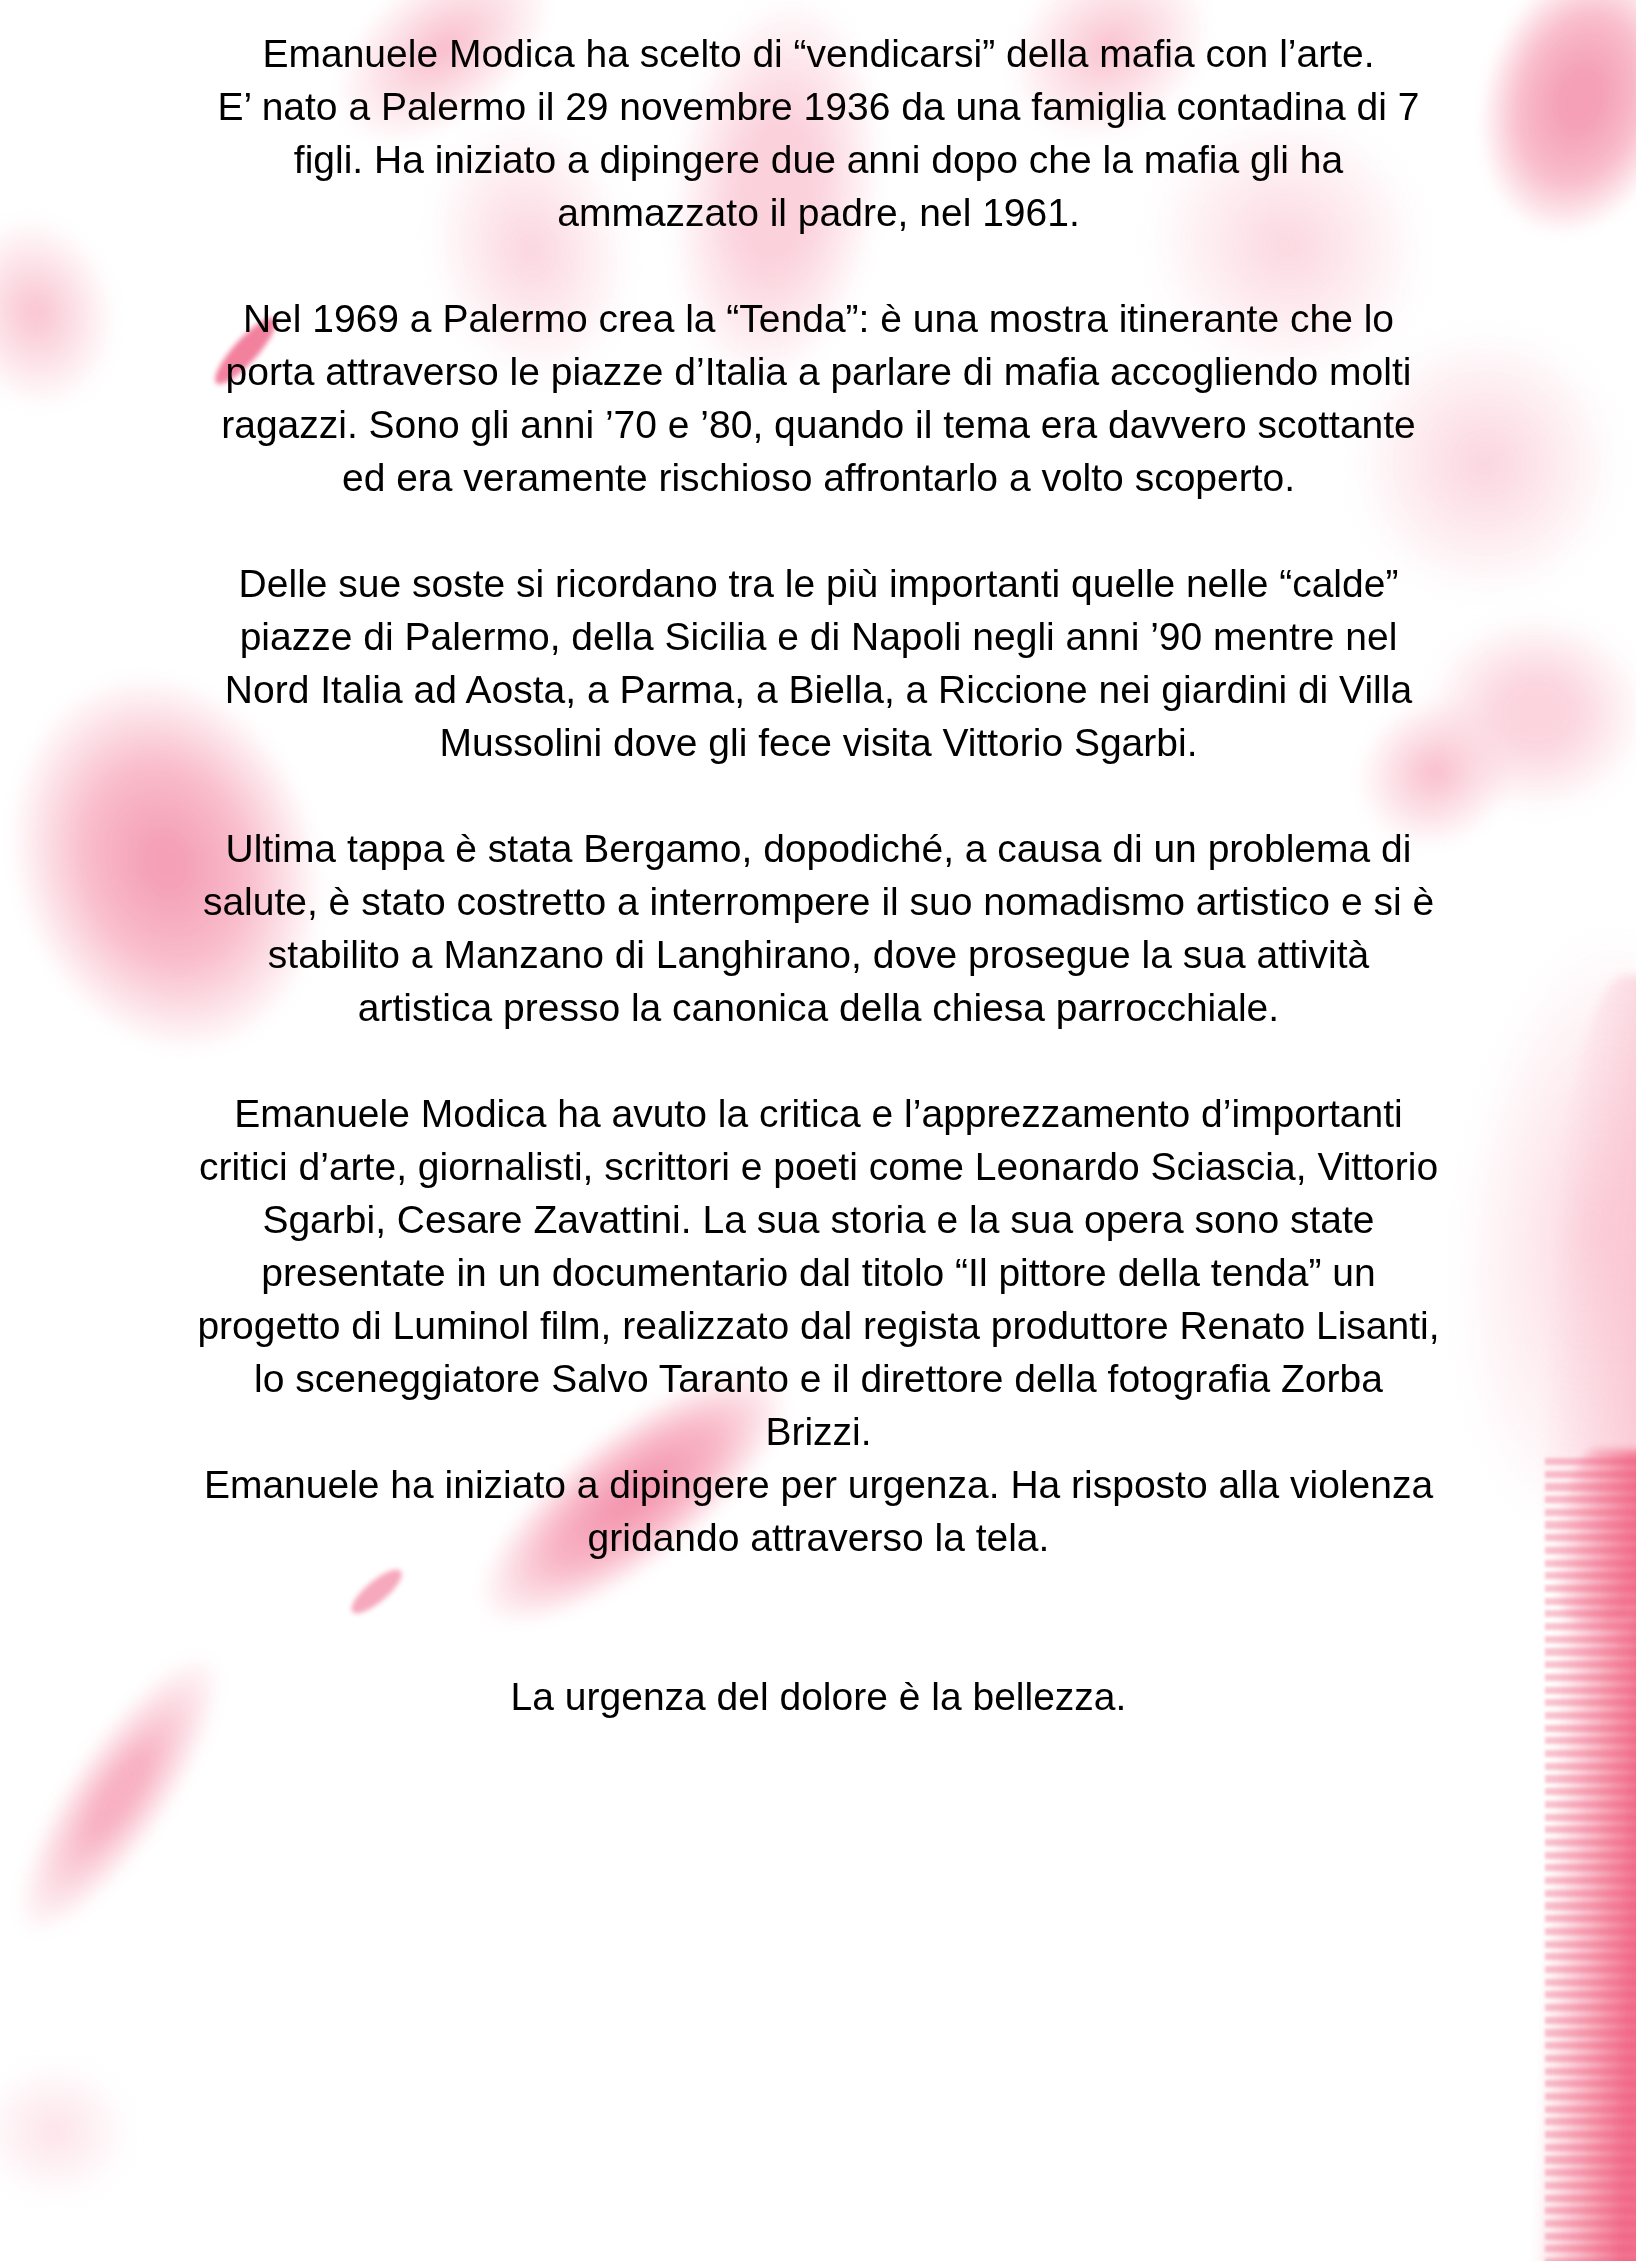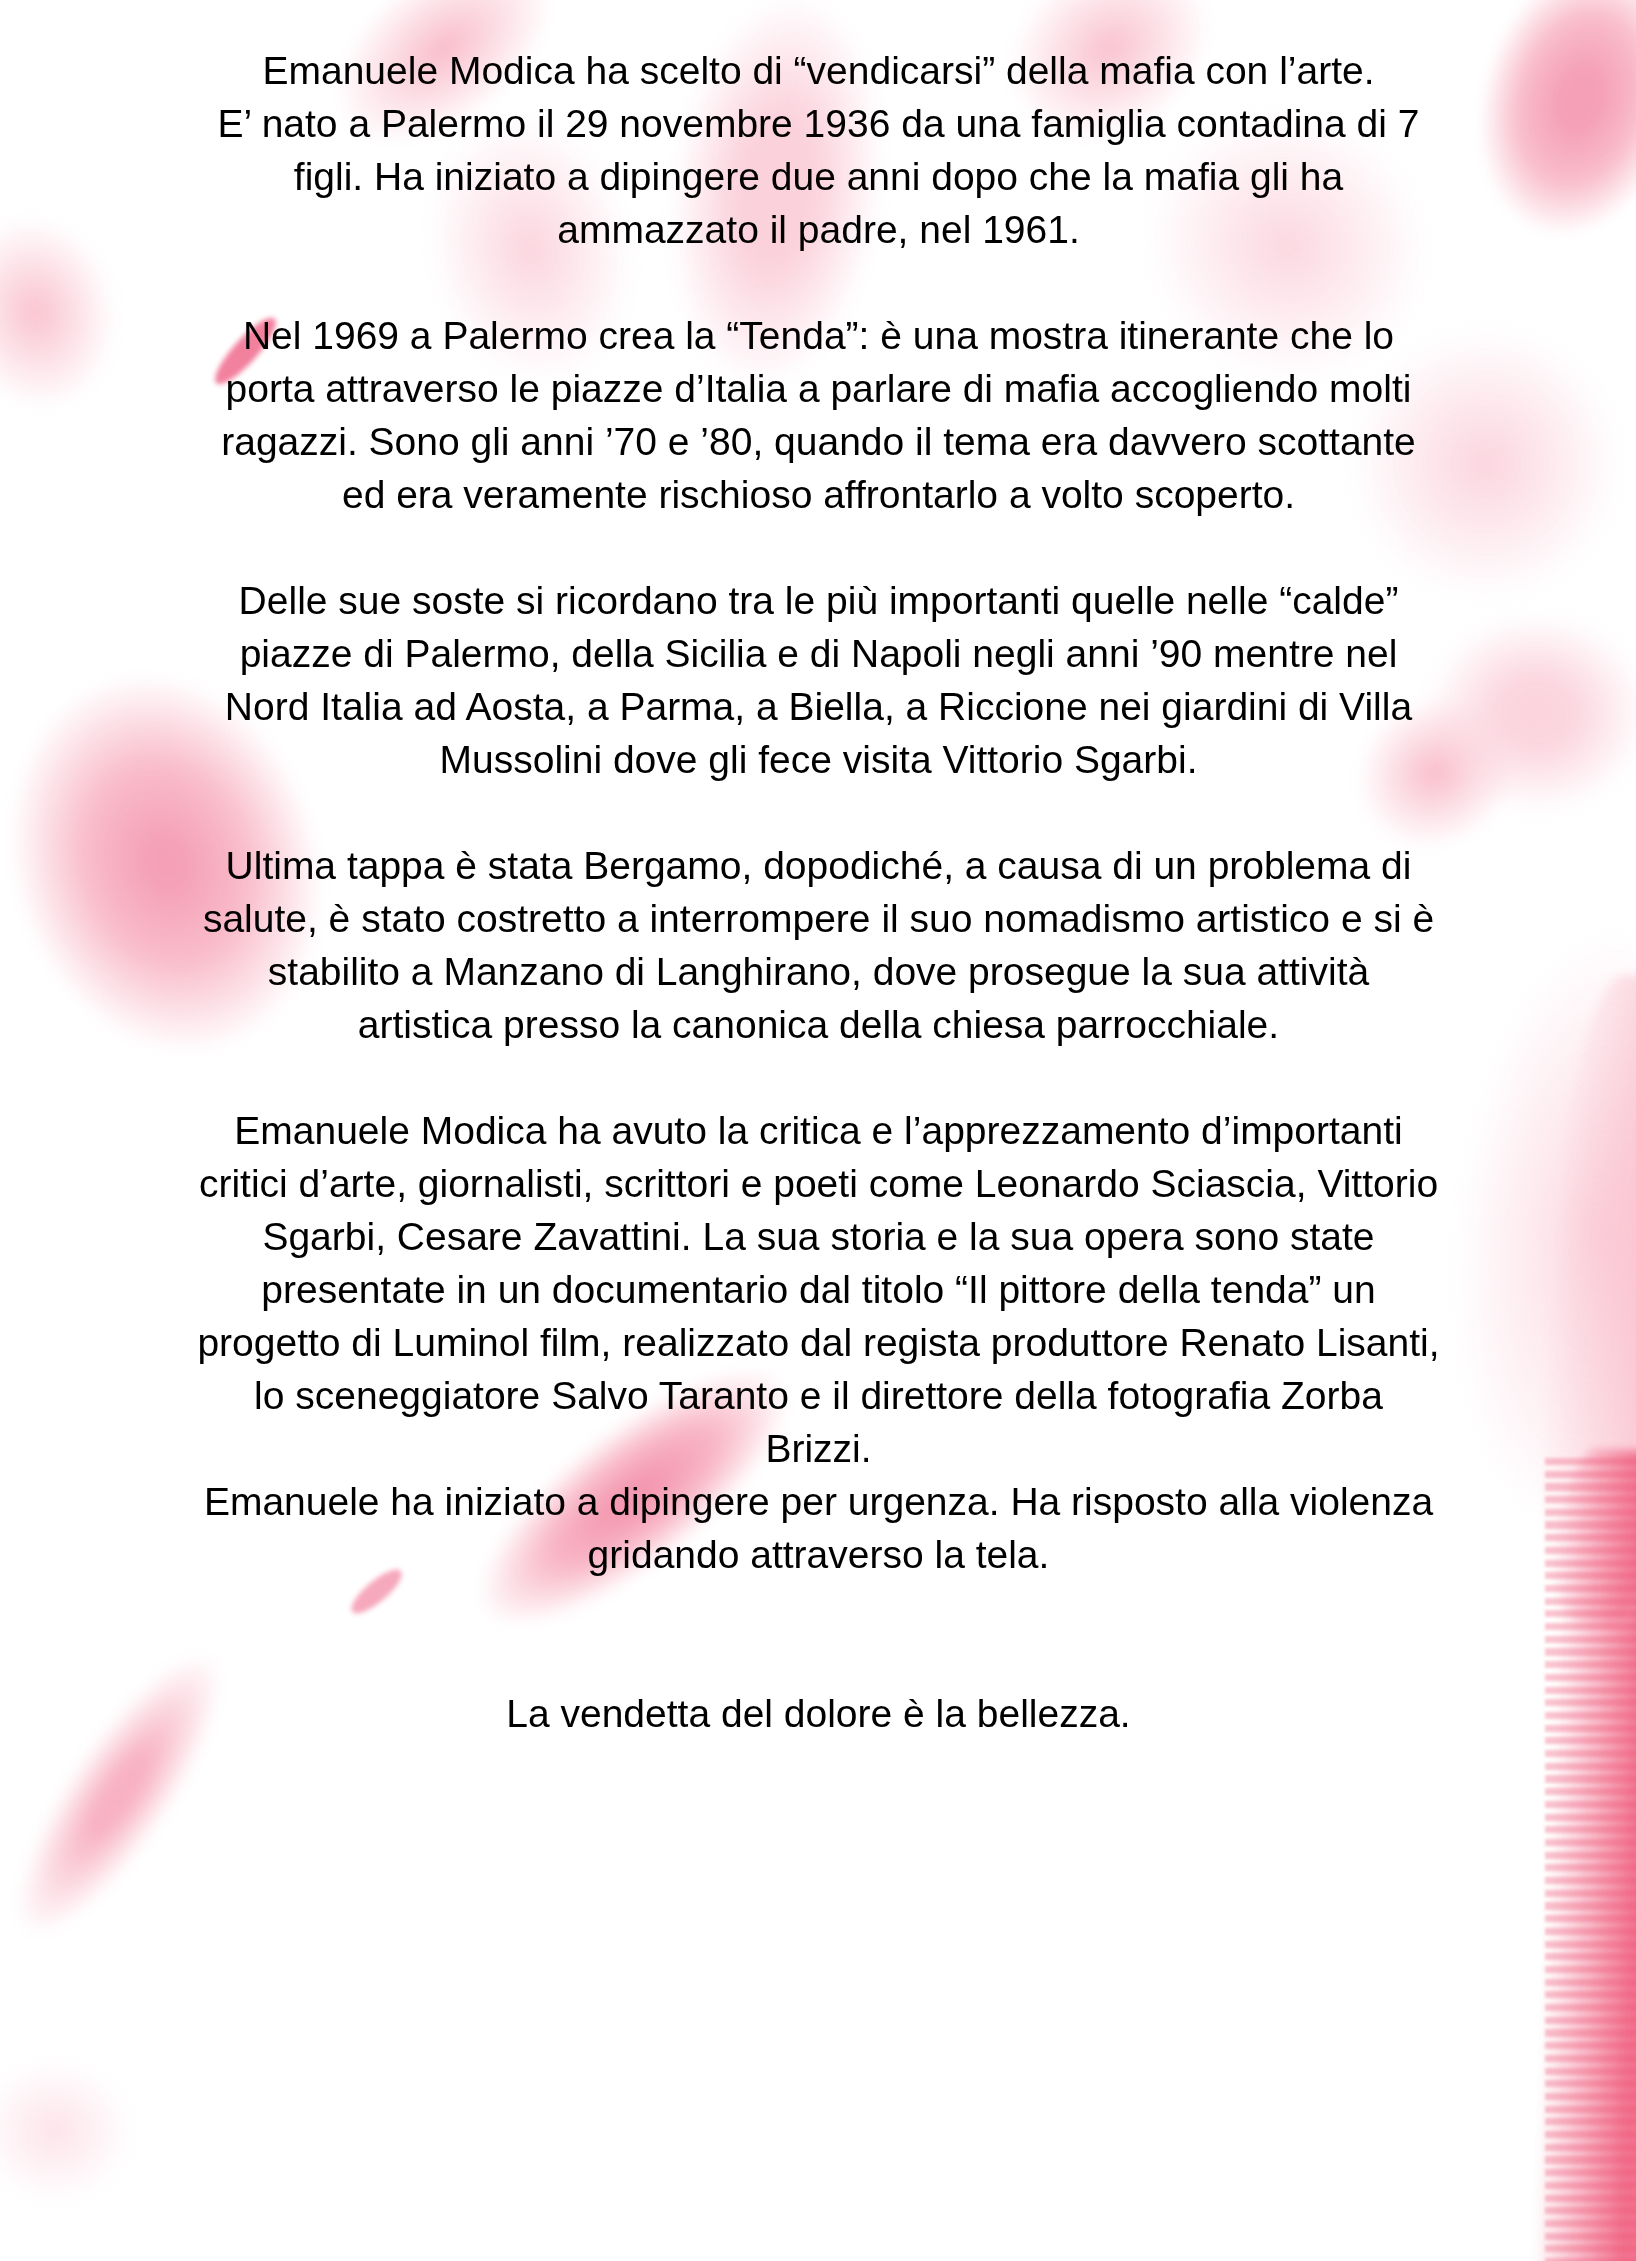--- a/index.html
+++ b/index.html
@@ -89,21 +89,21 @@
     font-weight: bold;
     color: var(--title-pink, #f82a5c);
     white-space: nowrap;
   }
   .para {
     margin: 53px 0 0 0;
     font-size: 39px;
     line-height: 53px;
     white-space: pre-line;
   }
-  .para.first { margin-top: 44px; }
+  .para.first { margin-top: 27px; }
   .para.closing { margin-top: 106px; }
 </style>
 </head>
 <body>
 
 <div class="page">
 
   <div class="bg" aria-hidden="true">
     <div class="stroke s1"></div>
     <div class="stroke s2"></div>
@@ -146,17 +146,17 @@
 artistica presso la canonica della chiesa parrocchiale.</p>
     <p class="para">Emanuele Modica ha avuto la critica e l’apprezzamento d’importanti
 critici d’arte, giornalisti, scrittori e poeti come Leonardo Sciascia, Vittorio
 Sgarbi, Cesare Zavattini. La sua storia e la sua opera sono state
 presentate in un documentario dal titolo “Il pittore della tenda” un
 progetto di Luminol film, realizzato dal regista produttore Renato Lisanti,
 lo sceneggiatore Salvo Taranto e il direttore della fotografia Zorba
 Brizzi.
 Emanuele ha iniziato a dipingere per urgenza. Ha risposto alla violenza
 gridando attraverso la tela.</p>
-    <p class="para closing">La vendetta del dolore è la bellezza.</p>
+    <p class="para closing">La urgenza del dolore è la bellezza.</p>
   </main>
 
 </div>
 
 
 </body></html>

